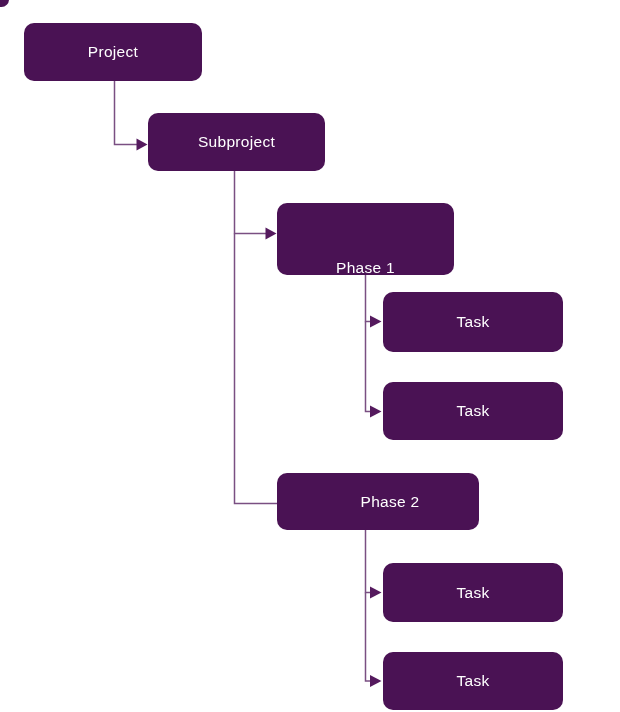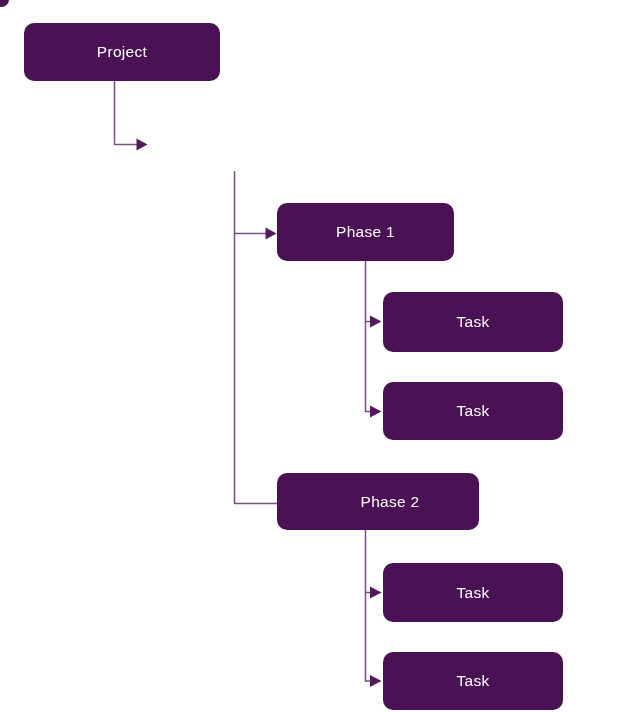--- a/index.html
+++ b/index.html
@@ -38,23 +38,23 @@
     border-radius: 10px;
     color: #ffffff;
     display: flex;
     align-items: center;
     justify-content: center;
     font-size: 15.5px;
     letter-spacing: 0.3px;
     line-height: 1;
     user-select: none;
   }
-  .node-project    { left: 24px;  top: 23px;  width: 196px; height: 58px; }
+  .node-project    { left: 24px;  top: 23px;  width: 178px; height: 58px; }
   .node-subproject { left: 148px; top: 113px; width: 177px; height: 58px; }
-  .node-phase1     { left: 277px; top: 203px; width: 177px; height: 58px; }
+  .node-phase1     { left: 277px; top: 203px; width: 177px; height: 72px; align-items: flex-end; }
   .node-task-a     { left: 383px; top: 292px; width: 180px; height: 60px; }
   .node-task-b     { left: 383px; top: 382px; width: 180px; height: 58px; }
   .node-phase2     { left: 277px; top: 473px; width: 178px; height: 57px; padding-left: 24px; }
   .node-task-c     { left: 383px; top: 563px; width: 180px; height: 59px; }
   .node-task-d     { left: 383px; top: 652px; width: 180px; height: 58px; }
   .corner-fragment {
     position: absolute;
     left: -9px;
     top: -8px;
     width: 18px;
@@ -97,20 +97,23 @@
       <path class="edge-arrow" d="M370 675 L381.5 681 L370 687 Z"></path>
     </g>
   </svg>
 
   <div class="corner-fragment"></div>
 
   <div class="node node-project">
     <span>Project</span>
   </div>
 
+  <div class="node node-subproject">
+    <span>Subproject</span>
+  </div>
 
   <div class="node node-phase1">
     <span>Phase 1</span>
   </div>
 
   <div class="node node-task-a">
     <span>Task</span>
   </div>
 
   <div class="node node-task-b">

